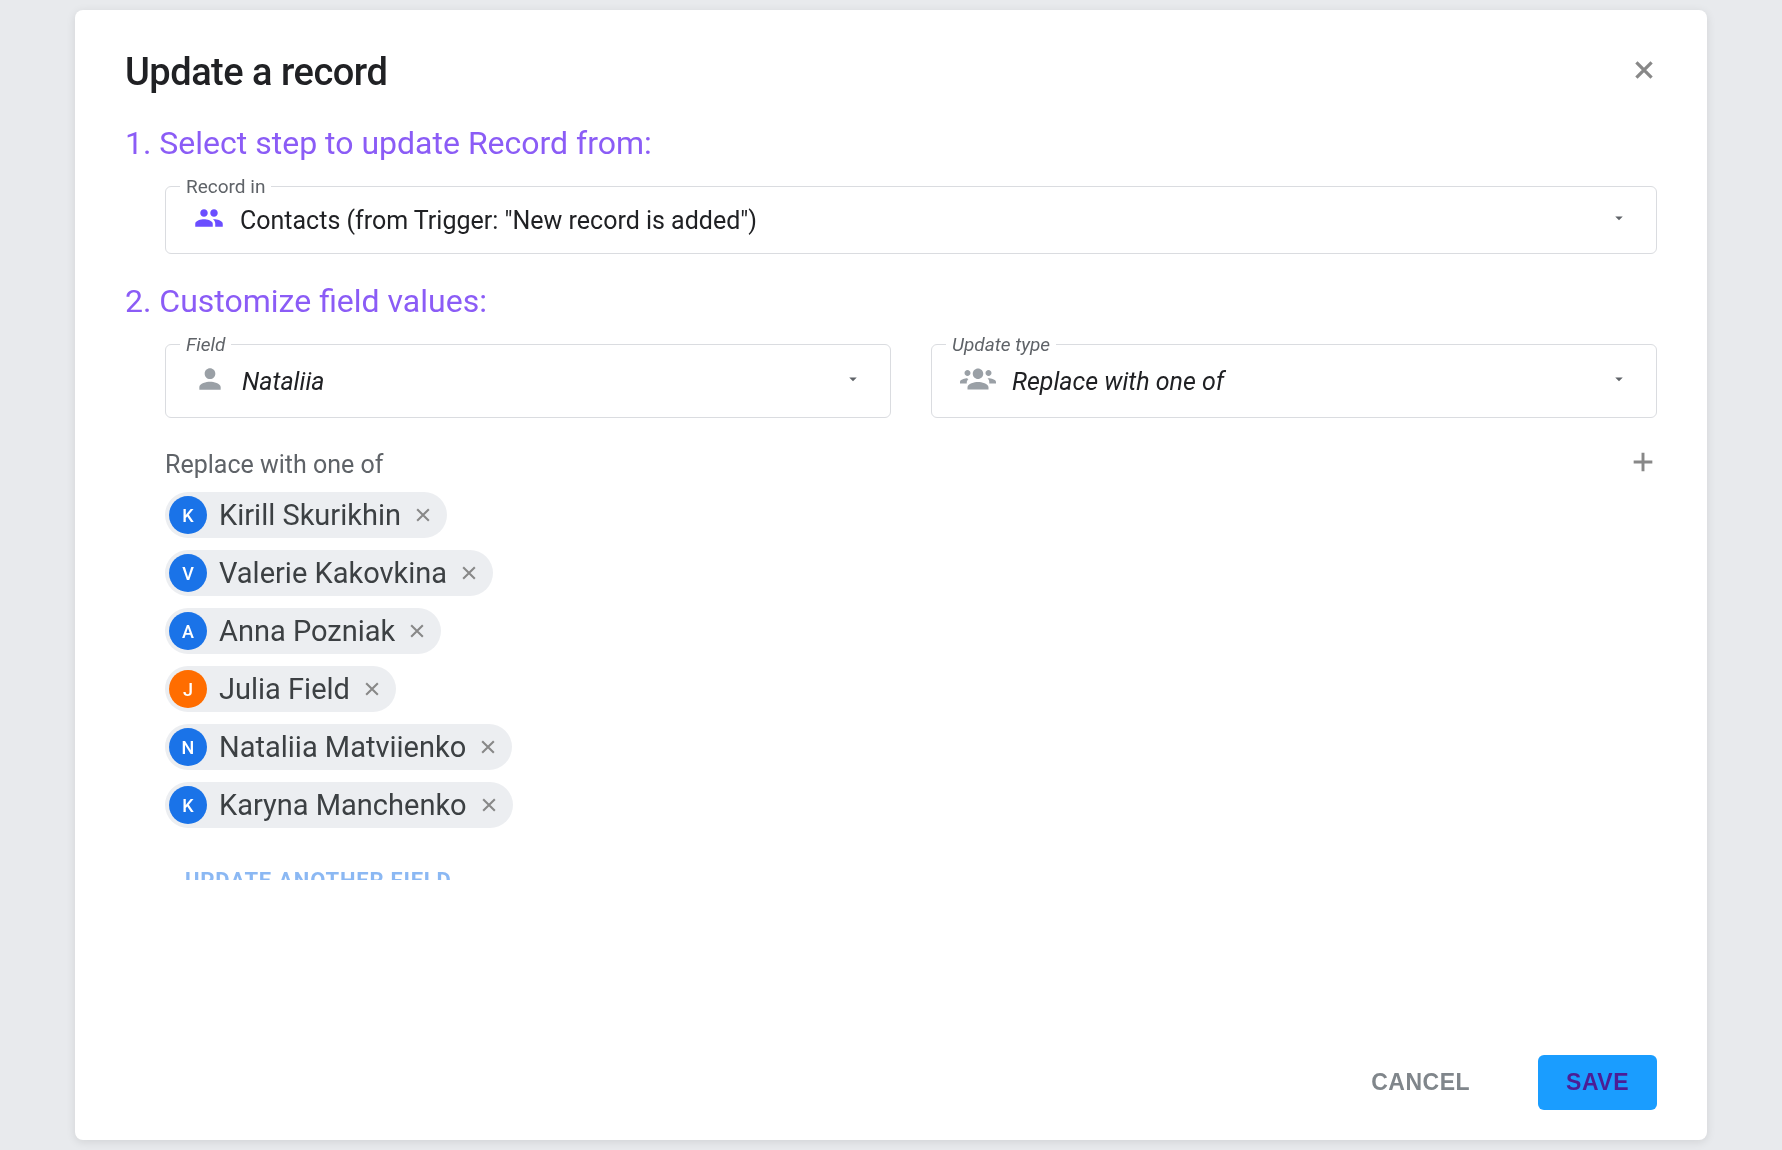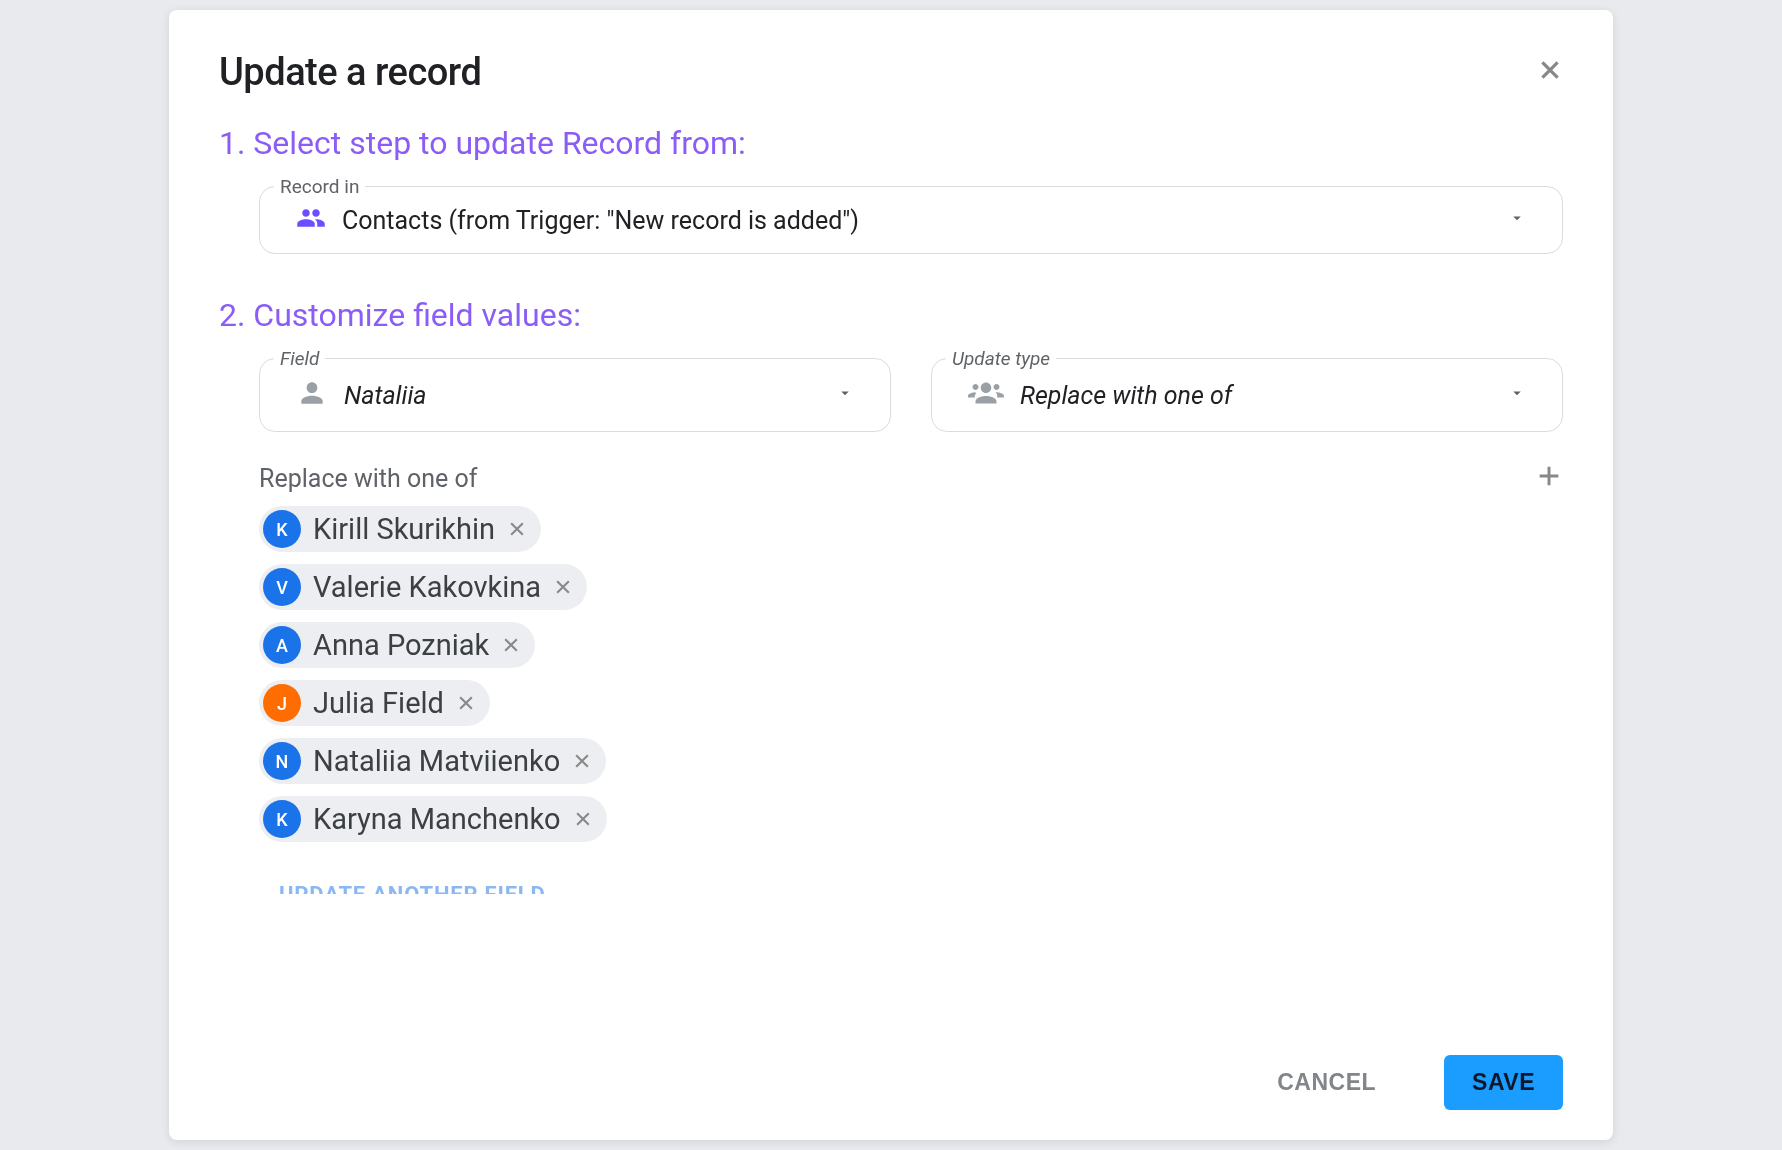--- a/index.html
+++ b/index.html
@@ -12,21 +12,21 @@
       background: #e8eaed;
       width: 1782px;
       height: 1150px;
       display: flex;
       align-items: flex-start;
       justify-content: center;
       padding-top: 10px;
     }
     .modal {
       background: #fff;
-      width: 1444px;
+      width: 1632px;
       height: 1130px;
       border-radius: 8px;
       box-shadow: 0 2px 10px rgba(0,0,0,0.1);
       padding: 40px 50px;
       position: relative;
       display: flex;
       flex-direction: column;
     }
     .modal-header {
       display: flex;
@@ -52,27 +52,27 @@
       stroke: #888;
       stroke-width: 3;
     }
     .section-heading {
       font-size: 32px;
       color: #8b5cf6;
       font-weight: 400;
       margin-bottom: 24px;
     }
     .section + .section {
-      margin-top: 42px;
+      margin-top: 28px;
     }
     .fieldset {
       border: 1px solid #dadce0;
-      border-radius: 16px;
+      border-radius: 6px;
       position: relative;
-      padding: 16px 36px;
+      padding: 16px 28px;
       display: flex;
       align-items: center;
       justify-content: space-between;
       cursor: pointer;
       margin-left: 40px;
     }
     .fieldset-label {
       position: absolute;
       top: -12px;
       left: 14px;
@@ -219,21 +219,21 @@
       border-radius: 6px;
       cursor: pointer;
       letter-spacing: 0.5px;
     }
     .btn-cancel {
       background: transparent;
       color: #80868b;
     }
     .btn-save {
       background: #1a9dff;
-      color: #0f172a;
+      color: #4c1d95;
     }
   </style>
 </head>
 <body>
 
 <div class="modal">
   <div class="modal-header">
     <h1 class="modal-title">Update a record</h1>
     <div class="close-icon">
       <svg viewBox="0 0 24 24" fill="none">

